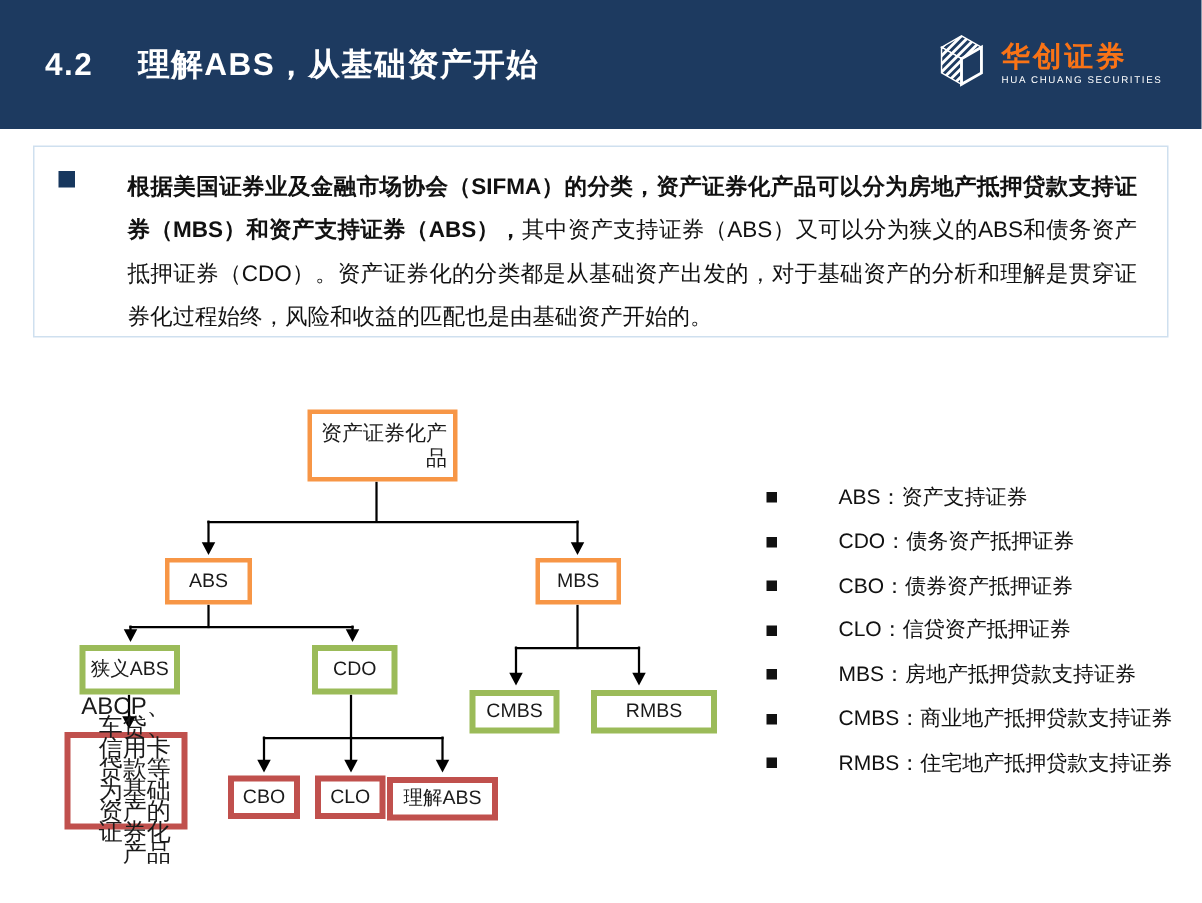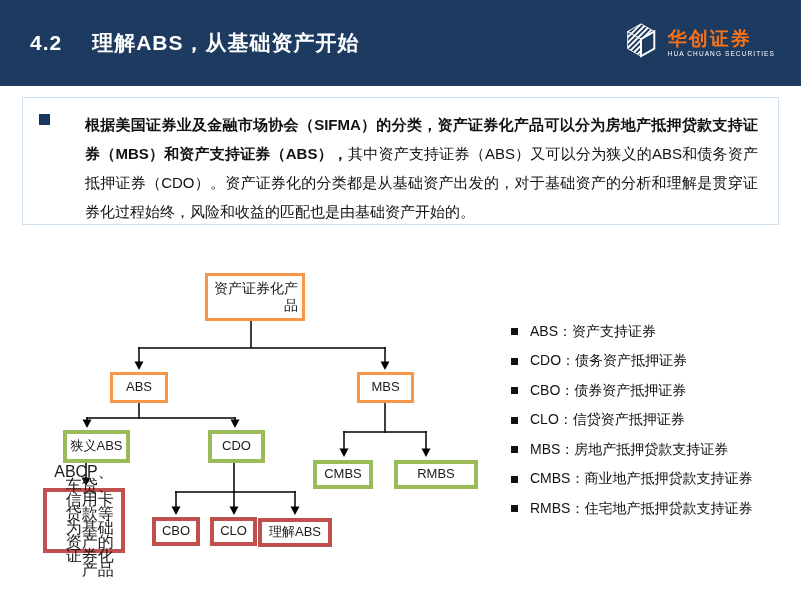--- a/index.html
+++ b/index.html
@@ -42,32 +42,32 @@
     position:absolute; background:#ffffff;
     display:flex; align-items:center; justify-content:center; text-align:right;
     font-size:13px; color:#1a1a1a; line-height:1.25;
   }
   .lvl1 { border:3px solid var(--c-lvl1,#F79646); }
   .lvl2 { border:4px solid var(--c-lvl2,#9BBB59); }
   .lvl3 { border:4px solid var(--c-lvl3,#C0504D); }
   .n-root   { left:205px; top:273px; width:100px; height:48px; font-size:14px; padding:0 4px; }
   .n-abs    { left:110px; top:372px; width:58px;  height:31px; }
   .n-mbs    { left:357px; top:372px; width:57px;  height:31px; }
-  .n-xyabs  { left:63px;  top:430px; width:67px;  height:33px; }
+  .n-xyabs  { left:53px;  top:430px; width:67px;  height:33px; }
   .n-cdo    { left:208px; top:430px; width:57px;  height:33px; }
   .n-cmbs   { left:313px; top:460px; width:60px;  height:29px; }
   .n-rmbs   { left:394px; top:460px; width:84px;  height:29px; }
   .n-abcp   { left:43px;  top:488px; width:82px;  height:65px; font-size:16px; line-height:14px; padding:18px; }
   .n-cbo    { left:152px; top:517px; width:48px;  height:29px; }
   .n-clo    { left:210px; top:517px; width:47px;  height:29px; }
   .n-syncdo { left:258px; top:518px; width:74px;  height:29px; }
   .connectors { position:absolute; left:0; top:0; width:801px; height:602px; pointer-events:none; }
   
   .legend { position:absolute; left:511px; top:317px; list-style:none; }
-  .legend li { display:flex; align-items:center; height:29.5px; font-size:14px; color:#111111; }
+  .legend li { display:flex; align-items:center; height:29.5px; font-size:14px; color:#111111;gap:29px; }
   .legend .sq { width:7px; height:7px; background:#111111; margin-right:12px; flex:0 0 auto; }
 </style>
 </head>
 <body>
 
 <div class="header">
   <div class="title">
     <span>4.2</span>
     <span>理解ABS，从基础资产开始</span>
   </div>

